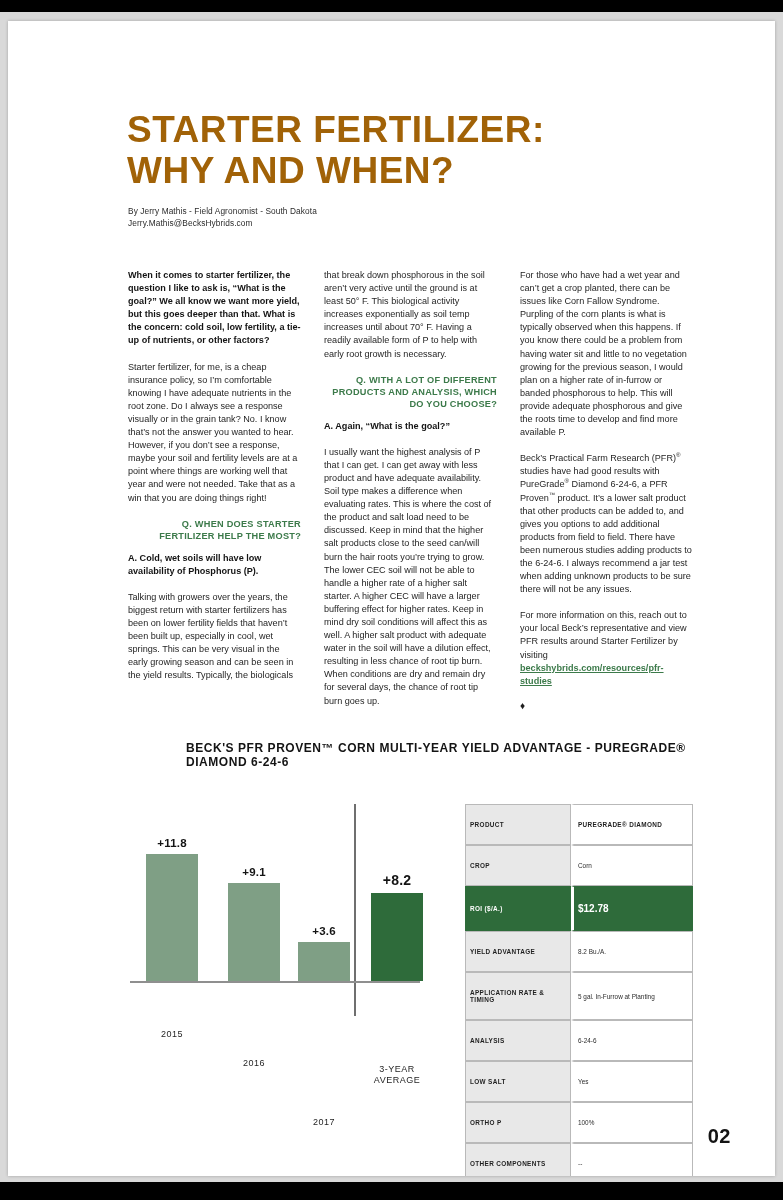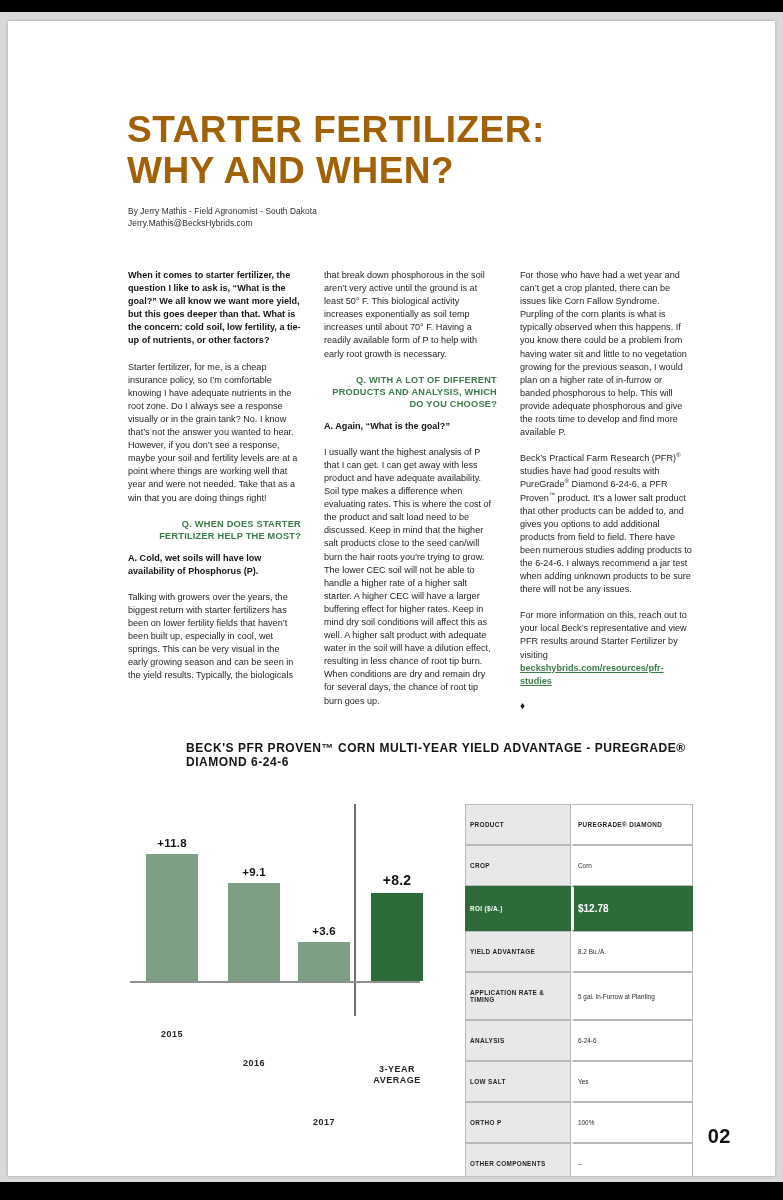--- a/index.html
+++ b/index.html
@@ -191,21 +191,21 @@
     letter-spacing: 0.2px;
   }
   .bar-value.big { font-size: 14px; }
   .bar-label {
     position: absolute;
     top: 192px;
     width: 70px;
     left: -9px;
     text-align: center;
     font-size: 9px;
-    font-weight: 700;
+    font-weight: 400;
     letter-spacing: 0.5px;
     color: #1f1f1f;
     line-height: 11px;
   }
 
   
   .spec-table {
     position: absolute;
     left: 337px;
     top: 8px;

